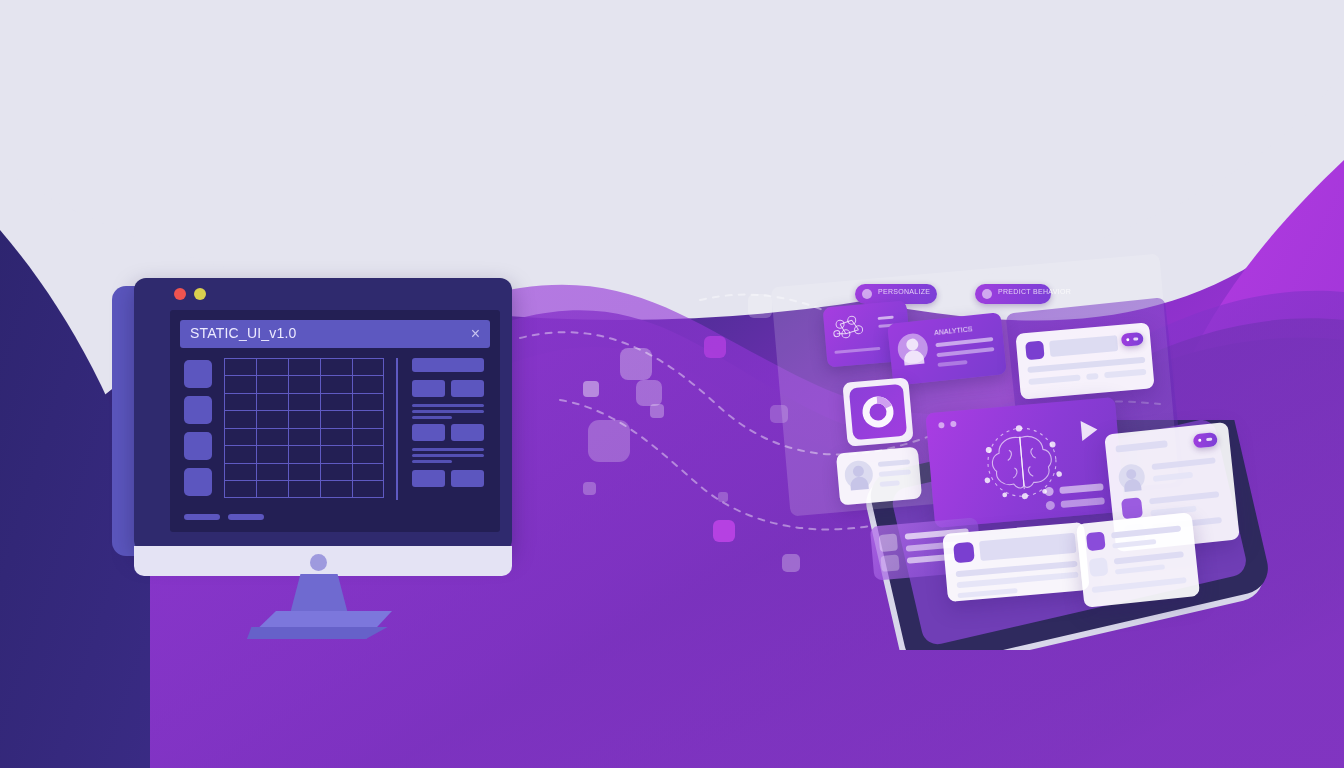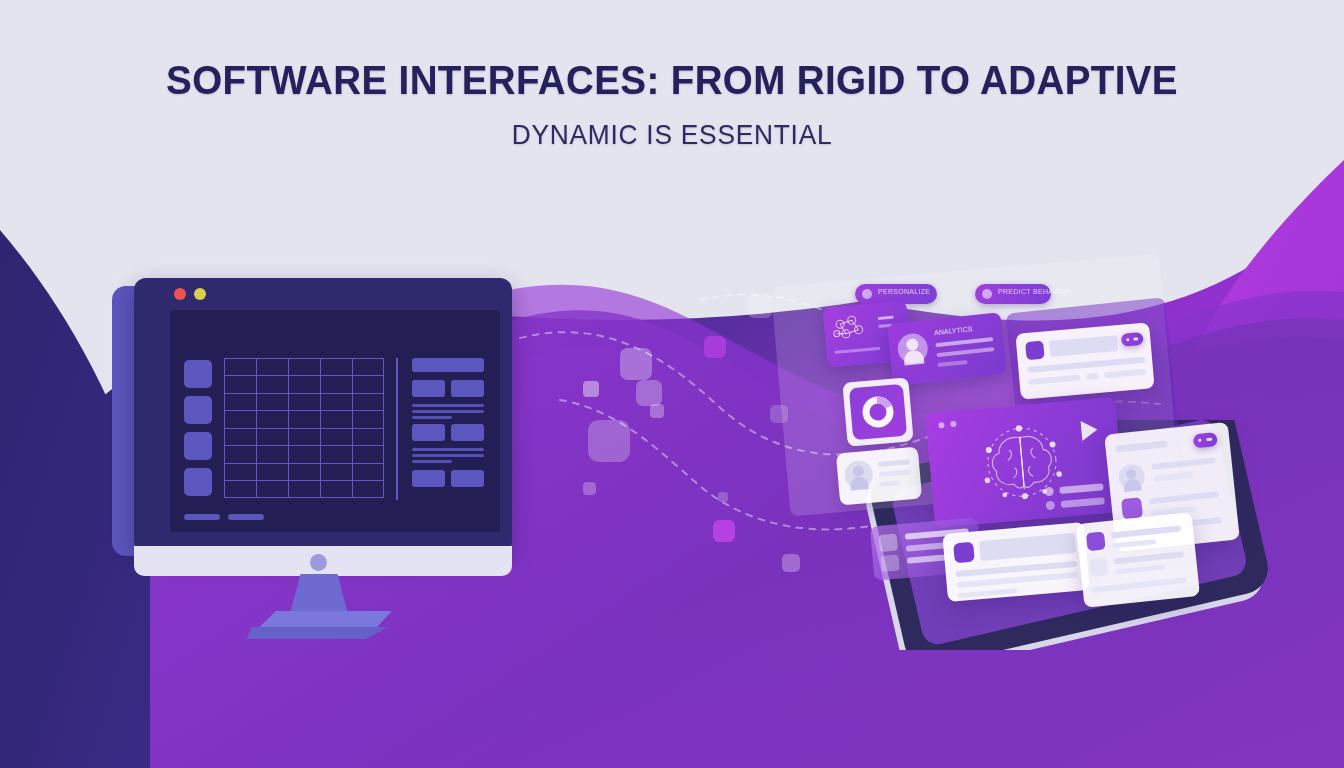--- a/index.html
+++ b/index.html
@@ -149,32 +149,32 @@
       <rect x="588" y="420" width="42" height="42" rx="11" fill="#ffffff" opacity="0.24"></rect>
       <rect x="583" y="482" width="13" height="13" rx="4" fill="#ffffff" opacity="0.26"></rect>
       <rect x="713" y="520" width="22" height="22" rx="6" fill="#c044e8" opacity="0.85"></rect>
       <rect x="782" y="554" width="18" height="18" rx="5" fill="#ffffff" opacity="0.28"></rect>
       <rect x="748" y="294" width="24" height="24" rx="6" fill="#ffffff" opacity="0.22"></rect>
       <rect x="770" y="405" width="18" height="18" rx="5" fill="#ffffff" opacity="0.20"></rect>
       <rect x="718" y="492" width="10" height="10" rx="3" fill="#ffffff" opacity="0.22"></rect>
     </g>
   </svg>
 
-  <div id="header">
-    <div id="title">SOFTWARE INTERFACES: FROM RIGID TO ADAPTIVE</div>
-    <div id="subtitle">DYNAMIC IS ESSENTIAL</div>
-  </div>
 
   <div id="monitor">
     <div class="mon-back"></div>
     <div class="mon-body">
       <div class="dot red"></div>
       <div class="dot yellow"></div>
 
       <div class="mon-screen">
+        <div class="win-title">
+          <div class="t">STATIC_UI_v1.0</div>
+          <div class="x">×</div>
+        </div>
 
         <div class="mon-content">
 
           <div class="side-sq" style="top:6px"></div>
           <div class="side-sq" style="top:42px"></div>
           <div class="side-sq" style="top:78px"></div>
           <div class="side-sq" style="top:114px"></div>
 
           <div class="grid-tbl">
             <i style="left:0;   top:0; width:1px; height:140px"></i>

